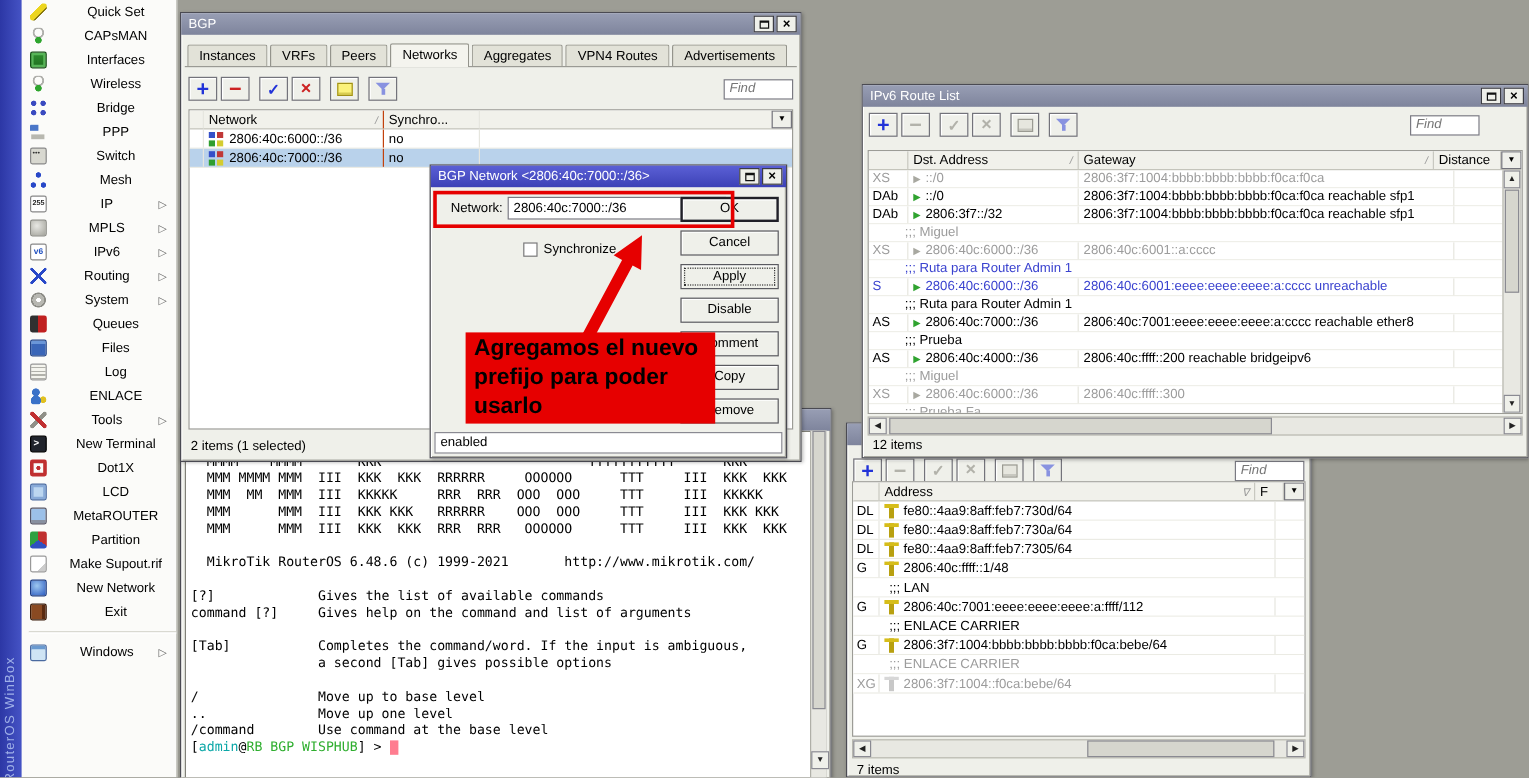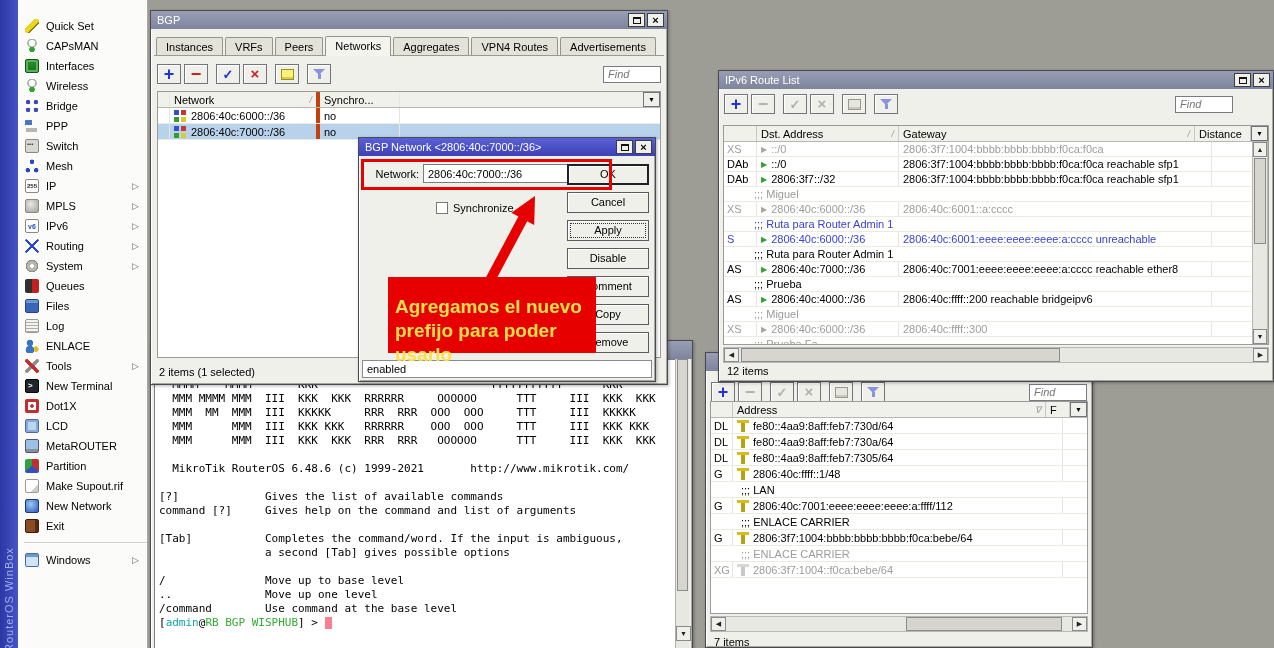--- a/index.html
+++ b/index.html
@@ -3,21 +3,21 @@
 <meta charset="utf-8">
 <style>
 *{margin:0;padding:0;box-sizing:border-box;}
 html,body{width:1274px;height:648px;overflow:hidden;background:#9d9d95;}
 #screen{position:relative;width:1274px;height:648px;background:#9d9d95;font-family:"Liberation Sans",sans-serif;font-size:11px;color:#000;overflow:hidden;}
 
 
 #sidebar{position:absolute;left:0;top:0;width:148px;height:648px;background:#fbfbf9;border-right:1px solid #a8a8a0;z-index:2;}
 #strip{position:absolute;left:0;top:0;width:18px;height:648px;background:linear-gradient(90deg,#2c37a5,#4553c5);}
 #strip .brand{position:absolute;left:3px;top:652px;transform:rotate(-90deg);transform-origin:0 0;color:#9fb0e8;font-size:11px;white-space:nowrap;letter-spacing:1px;}
-#menu{position:absolute;left:18px;top:16px;right:0;}
+#menu{position:absolute;left:18px;top:0;right:0;text-align:center;}
 .mitem{display:flex;align-items:center;height:20px;padding-left:7px;}
 .mitem .mi{width:14px;height:14px;margin-right:7px;flex:none;position:relative;border-radius:2px;}
 .mitem .lbl{flex:1;white-space:nowrap;}
 .mitem .sub{display:none;color:#666;font-size:9px;margin-right:8px;}
 .mitem.has-sub .sub{display:block;}
 .msep{height:2px;border-top:1px solid #d0d0c8;border-bottom:1px solid #fff;margin:6px 0 6px 6px;}
 
 
 .i-quickset{background:linear-gradient(135deg,transparent 35%,#ecd51e 35% 60%,#8a7a10 60% 66%,transparent 66%);}
 .i-capsman,.i-wireless{background:radial-gradient(circle at 50% 75%,#2ea52e 0 2.5px,transparent 3px),radial-gradient(circle at 50% 30%,transparent 3px,#b0b0ac 3.5px 4.5px,transparent 5px);}
@@ -100,21 +100,21 @@
 .sthumb{background:#d6d6ce;border:1px solid #8a8a92;}
 
 
 .c-flags{width:33px;border-right:1px solid #e6e6df;padding-left:3px;}
 .c-dst{width:142px;border-right:1px solid #e6e6df;}
 .c-gw{flex:1;border-right:1px solid #e6e6df;}
 .c-dist{width:40px;}
 .a-flags{width:22px;border-right:1px solid #e6e6df;padding-left:3px;}
 .a-addr{flex:1;border-right:1px solid #e6e6df;}
 .b-gutter{width:12px;border-right:1px solid #e6e6df;padding:0;}
-.b-net{width:150px;border-right:4px solid #c2410c;}
+.b-net{width:150px;border-right:1px solid #c2410c;}
 .b-syn{width:80px;border-right:1px solid #e6e6df;}
 
 
 #win-terminal .content{position:absolute;left:3px;top:18px;right:3px;bottom:0;background:#fff;border:1px solid #808078;overflow:hidden;}
 pre.term{font-family:"DejaVu Sans Mono",monospace;font-size:11px;line-height:14px;padding:4px 0 0 4px;color:#000;}
 .promptline{font-family:"DejaVu Sans Mono",monospace;font-size:11px;line-height:14px;padding-left:4px;white-space:pre;}
 .p-user{color:#0ba7a7;}
 .p-host{color:#2fae2f;}
 .cursor{display:inline-block;width:7px;height:12px;background:#ff7d90;vertical-align:text-bottom;}
 #term-scroll{position:absolute;right:3px;top:18px;bottom:0;width:14px;background:#e8e8e2;border-left:1px solid #b0b0a8;}
@@ -127,21 +127,21 @@
 .dinput{position:absolute;height:19px;border:1px solid #7a7a82;background:#fff;font-size:11px;font-family:"Liberation Sans",sans-serif;padding:1px 4px;}
 .cb{position:absolute;width:12px;height:12px;border:1px solid #777;background:#fff;}
 .dbtns{position:absolute;display:flex;flex-direction:column;gap:7px;}
 .dbtn{height:21px;border:1px solid #5a5a60;background:#eff0ea;text-align:center;line-height:19px;box-shadow:inset 1px 1px 0 #fff;}
 .dbtn.default{border:2px solid #202028;line-height:17px;}
 .dbtn.focus{outline:1px dotted #333;outline-offset:-4px;}
 .dstatus{position:absolute;left:3px;right:3px;bottom:3px;height:18px;background:#fff;border:1px solid #8a8a92;line-height:16px;padding-left:4px;}
 
 
 #ann-rect{position:absolute;left:361px;top:159px;width:251px;height:31px;border:3px solid #e60000;z-index:6;}
-#ann-box{position:absolute;left:388px;top:277px;width:208px;height:76px;background:#e60000;color:#fde047;font-weight:bold;font-size:19px;line-height:1.25;padding:18px 7px;z-index:7;white-space:pre-line;font-family:"Liberation Sans",sans-serif;}
+#ann-box{position:absolute;left:388px;top:277px;width:208px;height:76px;background:#e60000;color:#000000;font-weight:bold;font-size:19px;line-height:1.25;padding:2px 7px;z-index:7;white-space:pre-line;font-family:"Liberation Sans",sans-serif;}
 #ann-arrow{position:absolute;left:440px;top:185px;width:120px;height:110px;z-index:7;}
 </style>
 </head>
 <body>
 
 <div id="screen">
 
   <div class="win" id="win-terminal" style="left:150px;top:340px;width:543px;height:310px;z-index:1;">
     <div class="titlebar inactive">
         <span class="ttl"></span>

